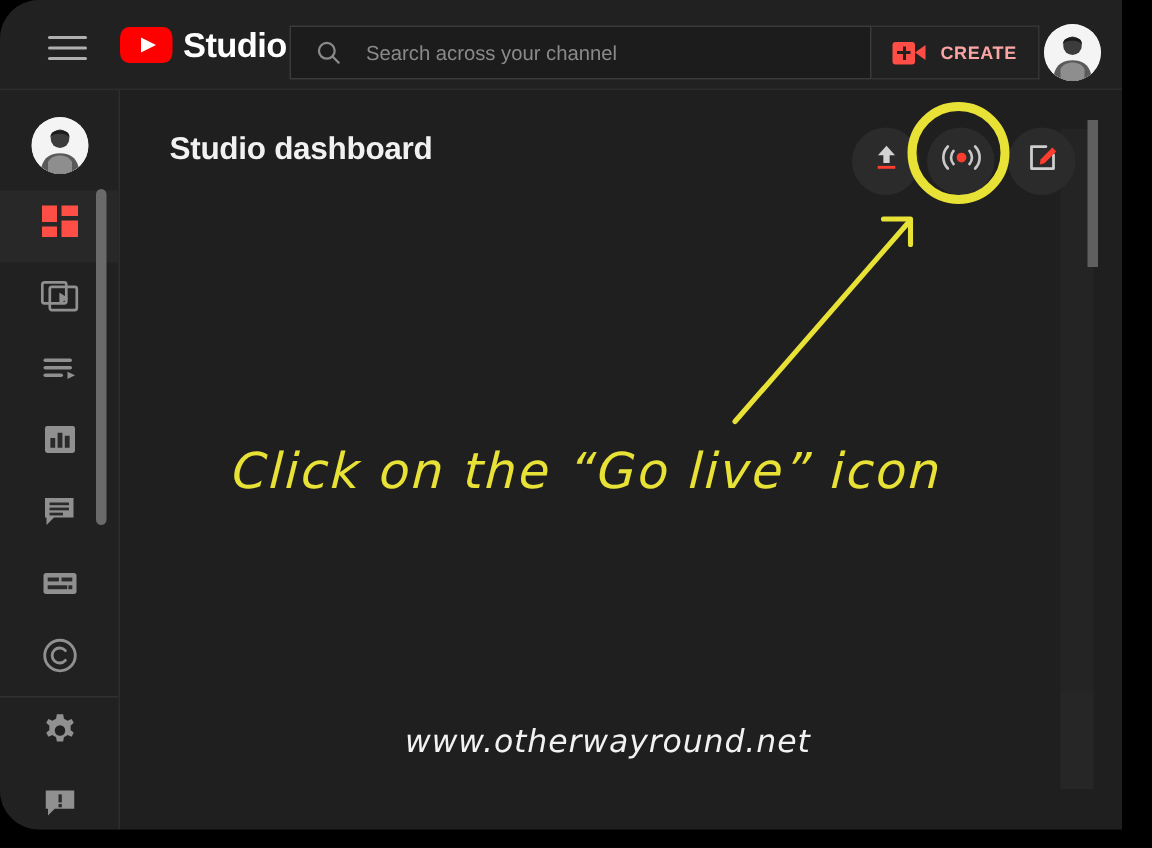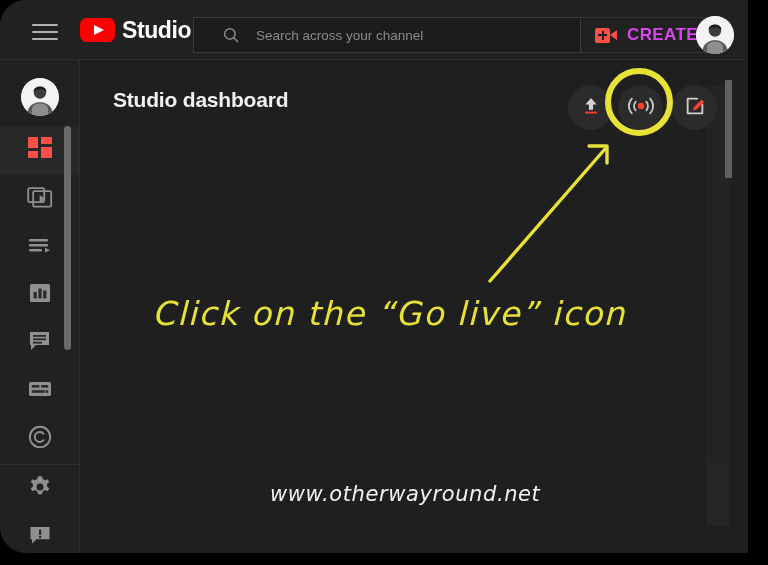--- a/index.html
+++ b/index.html
@@ -96,21 +96,21 @@
     position: absolute;
     left: 193px;
     top: 17px;
     width: 388px;
     height: 36px;
     border: 1px solid #3b3b3b;
     background: #1c1c1c;
     box-sizing: border-box;
     display: flex;
     align-items: center;
-    padding-left: 28px;
+    padding-left: 16px;
     cursor: text;
   }
   #search-icon { flex: 0 0 auto; margin-right: 14px; display:flex; }
   #search-input {
     flex: 1;
     background: transparent;
     border: none;
     outline: none;
     color: #d6d6d6;
     font-size: 13.5px;
@@ -126,22 +126,22 @@
     display: flex;
     align-items: center;
     gap: 10px;
     padding: 0 14px;
     border: 1px solid #343434;
     border-left: none;
     box-sizing: border-box;
     cursor: pointer;
   }
   #create-label {
-    color: #d946ef;
-    font-size: 17px;
+    color: #fca5a5;
+    font-size: 12px;
     font-weight: bold;
     letter-spacing: 0.4px;
   }
   .cam-icon {
     position: relative;
     width: 22px;
     height: 15px;
   }
   .cam-body {
     position: absolute;

